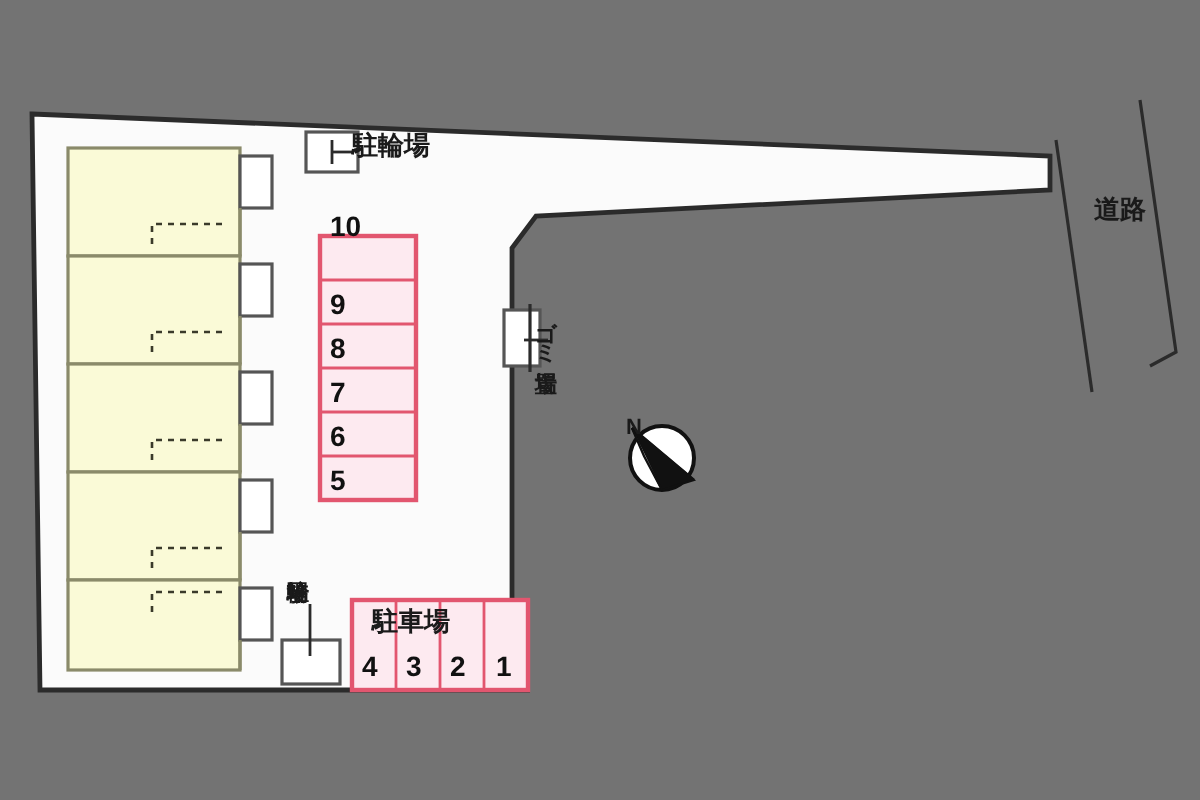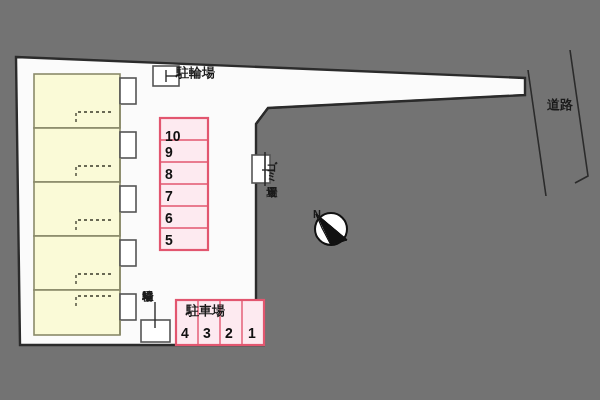--- a/index.html
+++ b/index.html
@@ -155,21 +155,21 @@
   <div class="label jp" style="left:176px; top:66px;">駐輪場</div>
 
   <div class="label jp" style="left:547px; top:98px;">道路</div>
 
   <div class="label jp-sm label-vert" style="left:266px; top:152px;">ゴミ置場</div>
 
   <div class="label jp" style="left:186px; top:264px;margin-top:40px;">駐車場</div>
 
   <div class="label jp-sm label-vert" style="left:142px; top:281px;">駐輪場</div>
 
-  <div class="stall-num" style="left:165px; top:129px;">10</div>
+  <div class="stall-num" style="left:165px; top:106px;">10</div>
   <div class="stall-num" style="left:165px; top:145px;">9</div>
   <div class="stall-num" style="left:165px; top:167px;">8</div>
   <div class="stall-num" style="left:165px; top:189px;">7</div>
   <div class="stall-num" style="left:165px; top:211px;">6</div>
   <div class="stall-num" style="left:165px; top:233px;">5</div>
 
   <div class="stall-num" style="left:181px; top:326px;">4</div>
   <div class="stall-num" style="left:203px; top:326px;">3</div>
   <div class="stall-num" style="left:225px; top:326px;">2</div>
   <div class="stall-num" style="left:248px; top:326px;">1</div>

